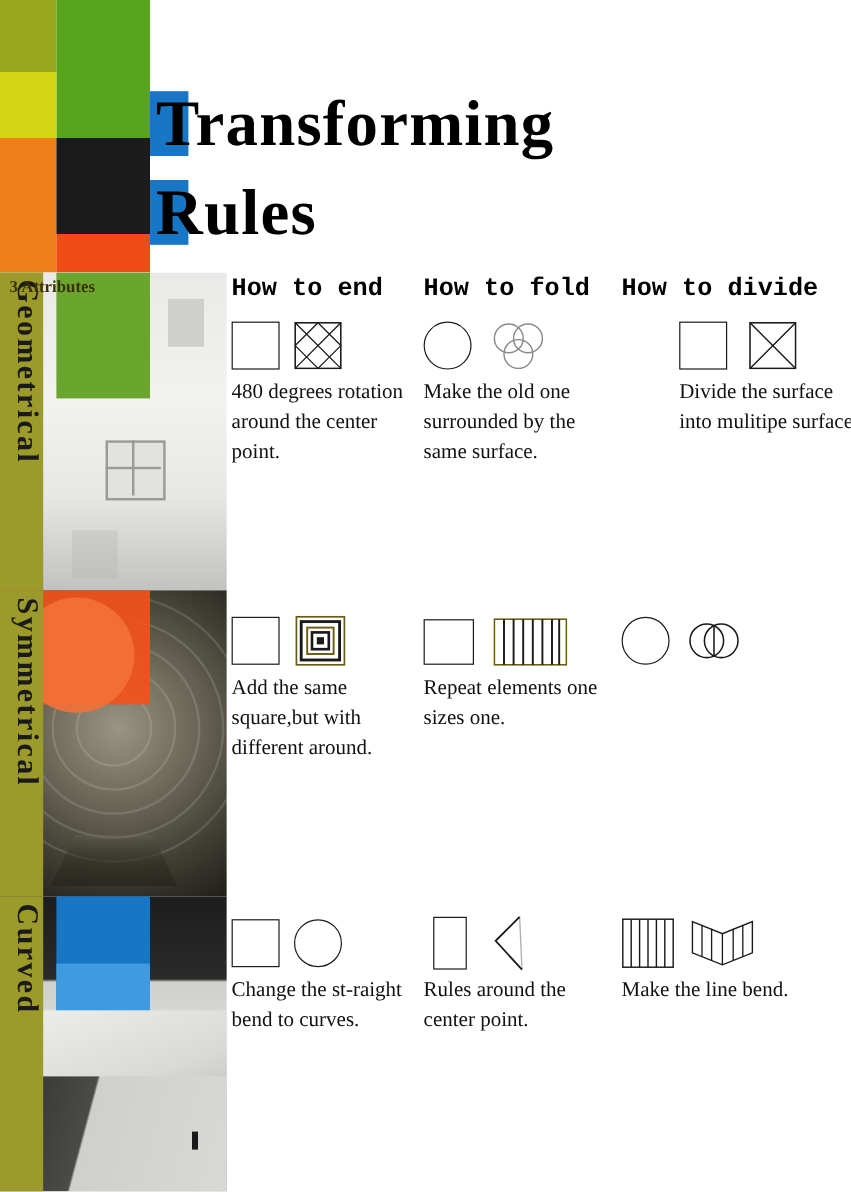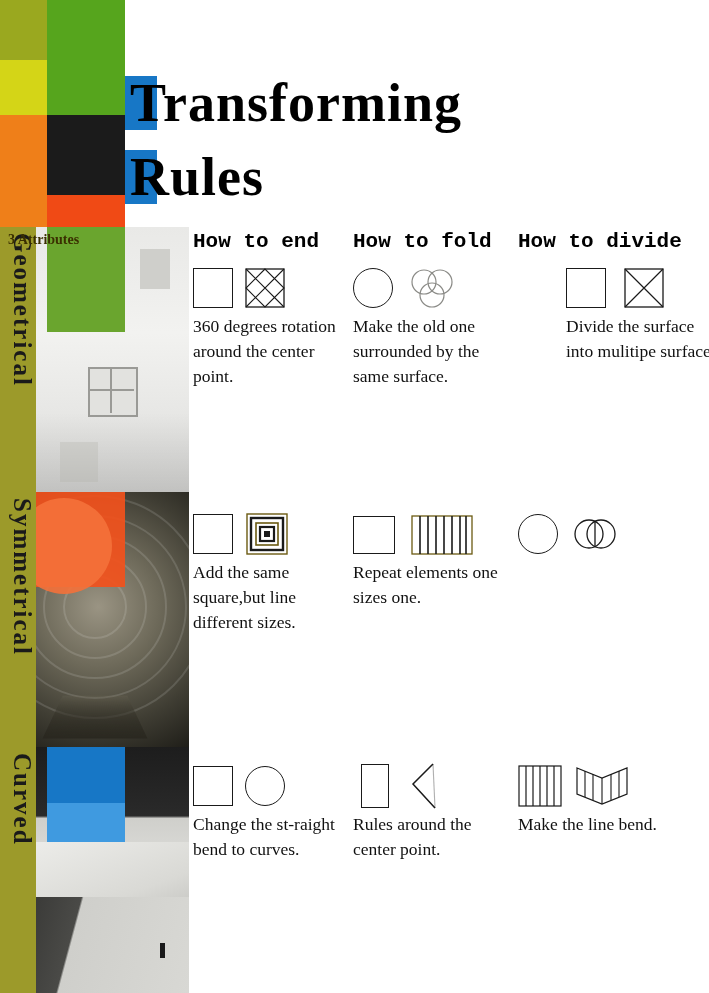--- a/index.html
+++ b/index.html
@@ -174,21 +174,21 @@
   <div class="colhead" id="head-divide">How to divide</div>
 
   <div class="cell" id="r1c1">
     <div class="icons">
       <div class="ic sq" style="left:0;top:6px;width:38px;height:38px;"></div>
       <svg class="ic" style="left:52px;top:6px;" width="40" height="40" viewBox="0 0 40 40">
         <rect x="1" y="1" width="38" height="38" fill="none" stroke="#1a1a1a" stroke-width="1.3"></rect>
         <path d="M1 1 L39 39 M39 1 L1 39 M20 1 L1 20 L20 39 L39 20 Z" fill="none" stroke="#1a1a1a" stroke-width="1.1"></path>
       </svg>
     </div>
-    <div class="txt">360 degrees rotation around the center point.</div>
+    <div class="txt">480 degrees rotation around the center point.</div>
   </div>
 
   <div class="cell" id="r1c2">
     <div class="icons">
       <div class="ic ci" style="left:0;top:6px;width:38px;height:38px;"></div>
       <svg class="ic" style="left:52px;top:4px;" width="58" height="44" viewBox="0 0 58 44">
         <circle cx="19" cy="16" r="12" fill="none" stroke="#8a8a86" stroke-width="1.2"></circle>
         <circle cx="35" cy="16" r="12" fill="none" stroke="#8a8a86" stroke-width="1.2"></circle>
         <circle cx="27" cy="29" r="12" fill="none" stroke="#8a8a86" stroke-width="1.2"></circle>
       </svg>
@@ -211,21 +211,21 @@
     <div class="icons">
       <div class="ic sq" style="left:0;top:6px;width:38px;height:38px;"></div>
       <svg class="ic" style="left:52px;top:4px;" width="44" height="44" viewBox="0 0 44 44">
         <rect x="2" y="2" width="40" height="40" fill="none" stroke="#6b5a12" stroke-width="1.4"></rect>
         <rect x="6" y="6" width="32" height="32" fill="none" stroke="#1a1a1a" stroke-width="2.4"></rect>
         <rect x="11" y="11" width="22" height="22" fill="none" stroke="#6b5a12" stroke-width="1.6"></rect>
         <rect x="15" y="15" width="14" height="14" fill="none" stroke="#1a1a1a" stroke-width="2.2"></rect>
         <rect x="19" y="19" width="6" height="6" fill="#1a1a1a"></rect>
       </svg>
     </div>
-    <div class="txt">Add the same square,but line different sizes.</div>
+    <div class="txt">Add the same square,but with different around.</div>
   </div>
 
   <div class="cell" id="r2c2">
     <div class="icons">
       <div class="ic sq" style="left:0;top:8px;width:40px;height:36px;"></div>
       <svg class="ic" style="left:58px;top:4px;" width="62" height="44" viewBox="0 0 62 44">
         <rect x="1" y="4" width="60" height="38" fill="none" stroke="#6b5a12" stroke-width="1.3"></rect>
         <path d="M9 4 V42 M17 4 V42 M25 4 V42 M33 4 V42 M41 4 V42 M49 4 V42 M55 4 V42" stroke="#1a1a1a" stroke-width="1.6" fill="none"></path>
       </svg>
     </div>

